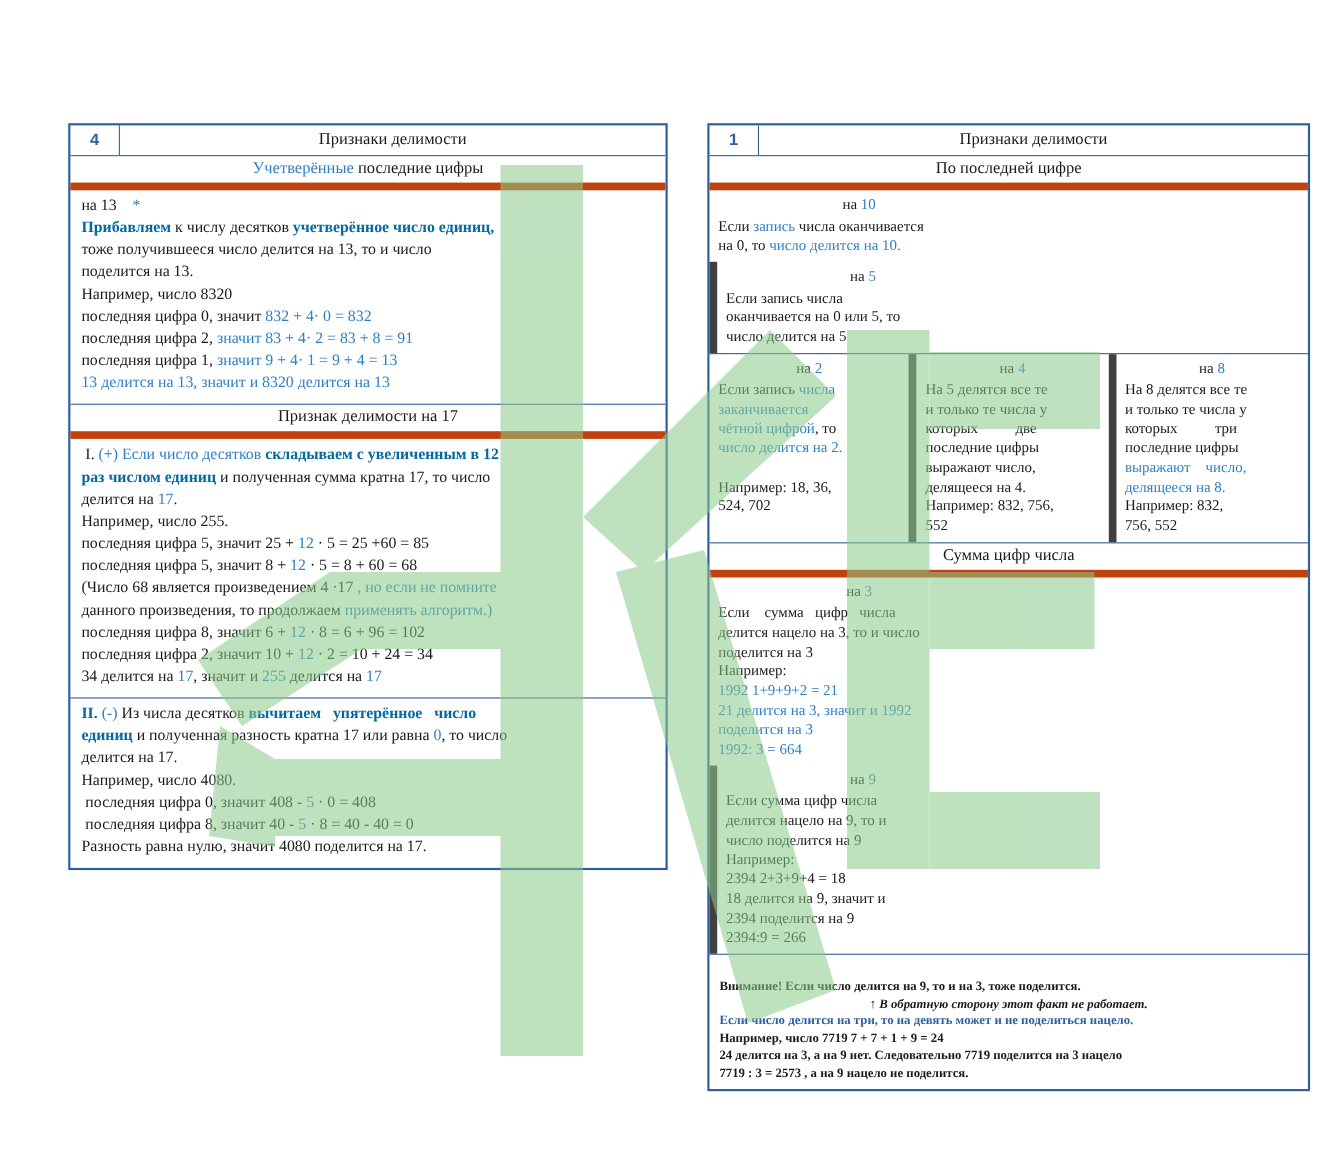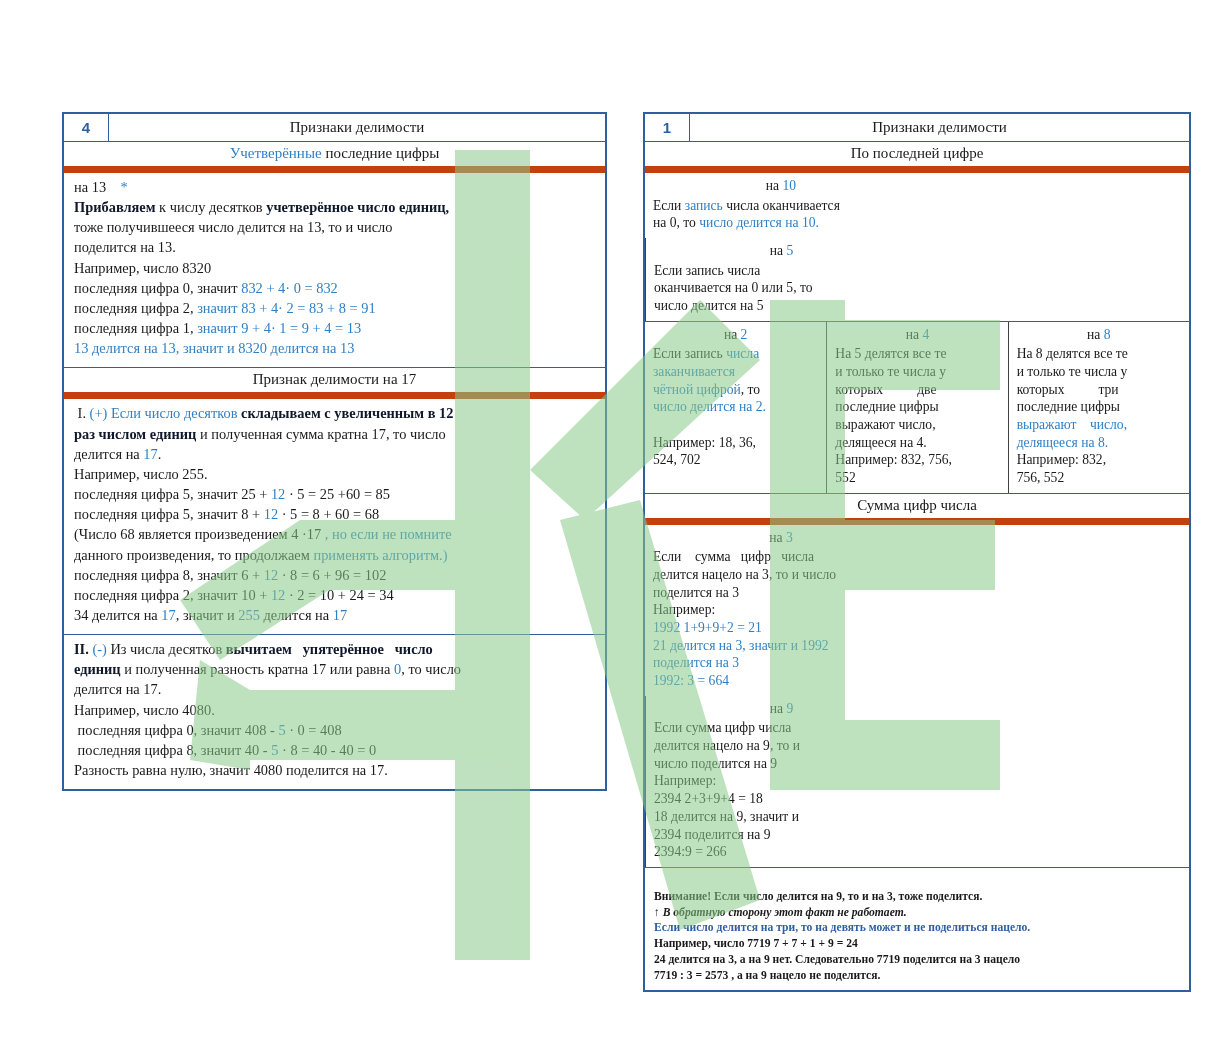--- a/index.html
+++ b/index.html
@@ -75,33 +75,33 @@
 
   .body {
     padding: 5px 10px 8px 10px;
     font-size: 14.4px;
     line-height: 1.33;
   }
   .body p { margin: 0 0 1px 0; }
   .sep { border-bottom: 1px solid #2f5f9e; }
 
   .blue   { color: #2f7fc4; }
-  .bblue  { color: #0f172a; font-weight: bold; }
+  .bblue  { color: #0369a1; font-weight: bold; }
   .b      { font-weight: normal; }
   .just   { text-align: justify; }
 
   
   .row2 { display: flex; border-bottom: 1px solid #2f5f9e; flex-direction: column; }
   .row3 { display: flex; border-bottom: 1px solid #2f5f9e; }
   .cell {
     padding: 4px 8px 6px 8px;
     font-size: 13.6px;
     line-height: 1.3;
   }
-  .cell + .cell { border-left: 1px solid #404040; }
+  .cell + .cell { border-left: 7px solid #404040; }
   .cell-title { text-align: center; margin-bottom: 2px; }
   .w50 { width: 50%; box-sizing: border-box; }
   .w33 { width: 33.33%; box-sizing: border-box; }
 
   .note {
     padding: 5px 9px 7px 9px;
     font-size: 11.6px;
     line-height: 1.36;
     font-family: "Liberation Serif", serif;
     margin-top: 16px;
@@ -317,21 +317,21 @@
           <span>2394     2+3+9+4 = 18</span><br>
           <span>18 делится на 9, значит и</span><br>
           <span>2394 поделится на 9</span><br>
           <span>2394:9 = 266</span>
         </div>
       </div>
     </div>
 
     <div class="note">
       <div class="small-b">Внимание! Если число делится на 9, то и на 3, тоже поделится.</div>
-      <div class="ital small-b" style="">↑ В обратную сторону этот факт не работает.</div>
+      <div class="ital small-b" style="text-align:center">↑ В обратную сторону этот факт не работает.</div>
       <div class="redline">Если число делится на три, то на девять может и не поделиться нацело.</div>
       <div class="small-b">Например, число 7719    7 + 7 + 1 + 9 = 24</div>
       <div class="small-b">24 делится на 3, а на 9 нет.  Следовательно 7719 поделится на 3 нацело</div>
       <div class="small-b">7719 : 3 = 2573 , а на 9 нацело не поделится.</div>
     </div>
 
   </div>
 </div>
 
 </body></html>

